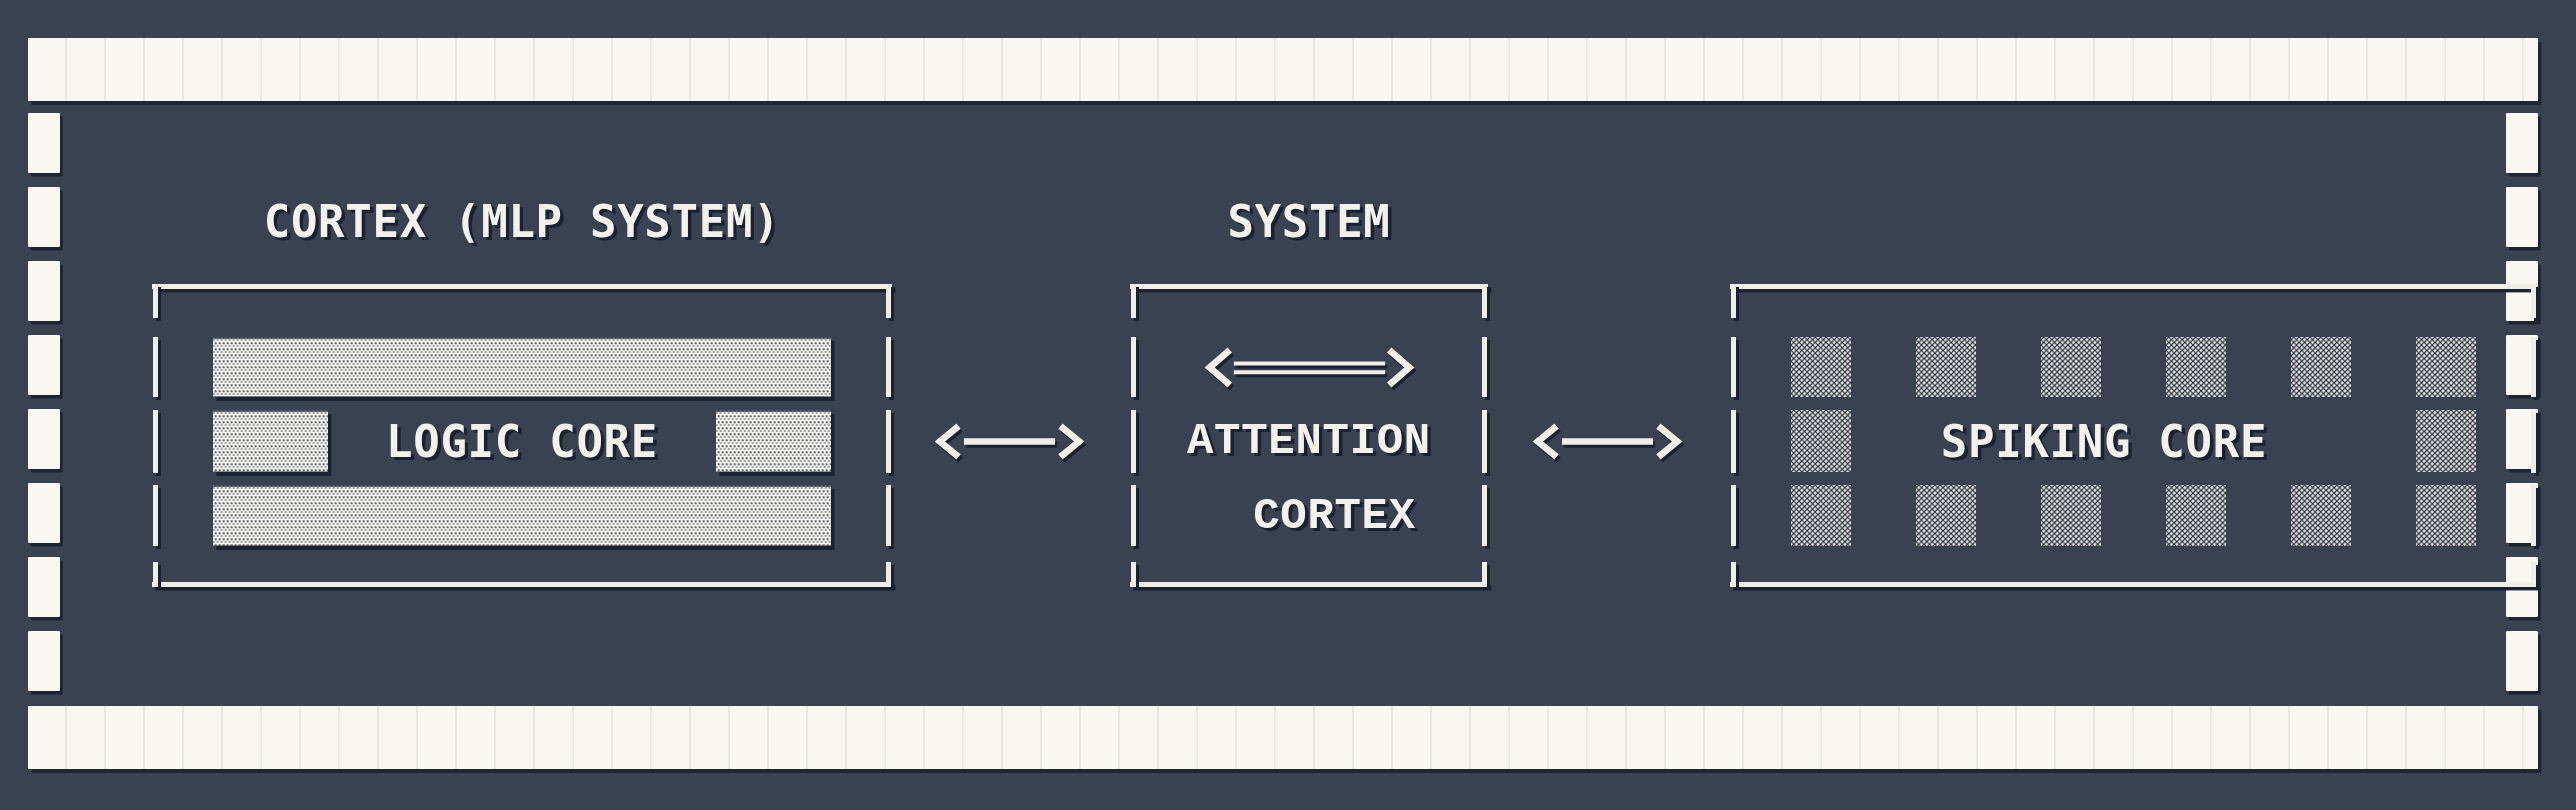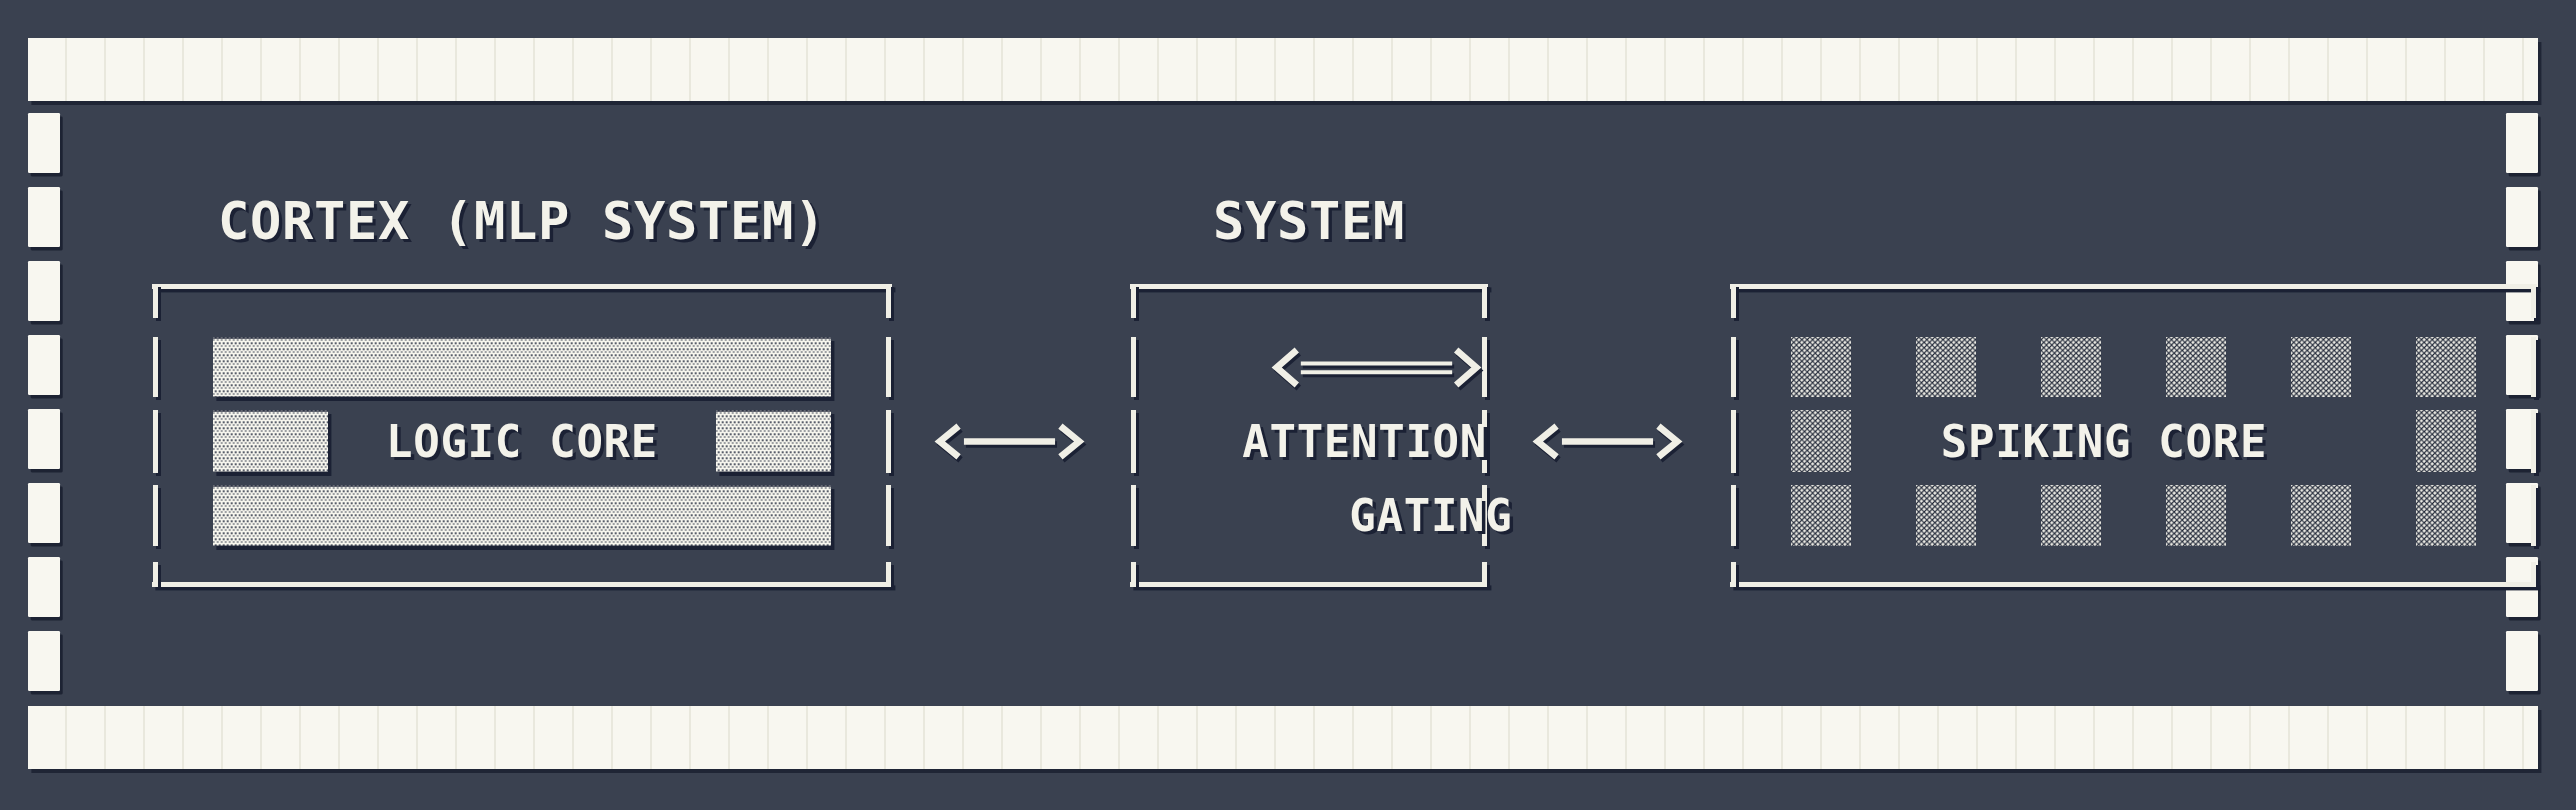--- a/index.html
+++ b/index.html
@@ -25,21 +25,21 @@
   .strip-top{top:38px;}
   .strip-bottom{top:706px;}
   .sprocket-col{position:absolute;top:113px;width:32px;display:flex;flex-direction:column;gap:14px;}
   .sprocket-col.left{left:28px;}
   .sprocket-col.right{left:2506px;}
   .sprocket{height:60px;background:var(--cream);border-radius:1.3px;box-shadow:2.7px 3.4px 0 rgba(23,28,44,.8);}
 
   
   .title{
     position:absolute;top:186px;height:70px;display:flex;align-items:center;justify-content:center;
-    font-size:52px;letter-spacing:0.7px;color:var(--text);text-shadow:3.4px 3.4px 0 var(--shadow);
+    font-size:44px;letter-spacing:0.7px;color:var(--text);text-shadow:3.4px 3.4px 0 var(--shadow);
     white-space:nowrap;
   }
   #cortex-title{left:153px;width:738px;}
   #bridge-title{left:1131px;width:356px;}
   #limbic-title{left:1731px;width:738px;}
 
   
   .box{position:absolute;top:284px;height:303px;}
   #cortex-box{left:153px;width:738px;}
   #bridge-box{left:1131px;width:356px;}
@@ -59,21 +59,21 @@
   }
   .edge-left{left:0;}
   .edge-right{right:0;}
 
   .row{position:absolute;left:0;right:0;display:flex;align-items:center;}
   .r1{top:53px;height:60px;}
   .r2{top:126px;height:62px;}
   .r3{top:201px;height:61px;}
   .pad{padding:0 60px;}
   .between{justify-content:space-between;}
-  .center{justify-content:flex-end;}
+  .center{justify-content:center;font-family:Liberation Mono, monospace;}
 
   .core-label{
     font-size:44px;letter-spacing:0.7px;color:var(--text);
     text-shadow:3.4px 3.4px 0 var(--shadow);white-space:nowrap;
   }
   .nudge-l{transform:translateX(-29.5px);}
   .nudge-r{transform:translateX(25.5px);}
 
   
   .mlp-bar,.chip{
@@ -173,21 +173,21 @@
           <path class="s" d="M284 24 L314 50 L284 76"></path>
           <path class="s thin" d="M52 44 H278"></path>
           <path class="s thin" d="M52 57 H278"></path>
         </svg>
       </div>
     </div>
     <div class="row r2 center">
       <div class="core-label">ATTENTION</div>
     </div>
     <div class="row r3 center">
-      <div class="core-label nudge-r">GATING</div>
+      <div class="core-label nudge-r">CORTEX</div>
     </div>
   </div>
 
   <div class="box" id="limbic-box">
     <div class="edge-h edge-top"></div>
     <div class="edge-h edge-bottom"></div>
     <div class="edge-v edge-left"></div>
     <div class="edge-v edge-right"></div>
     <div class="row r1 pad between">
       <div class="sq"></div>

